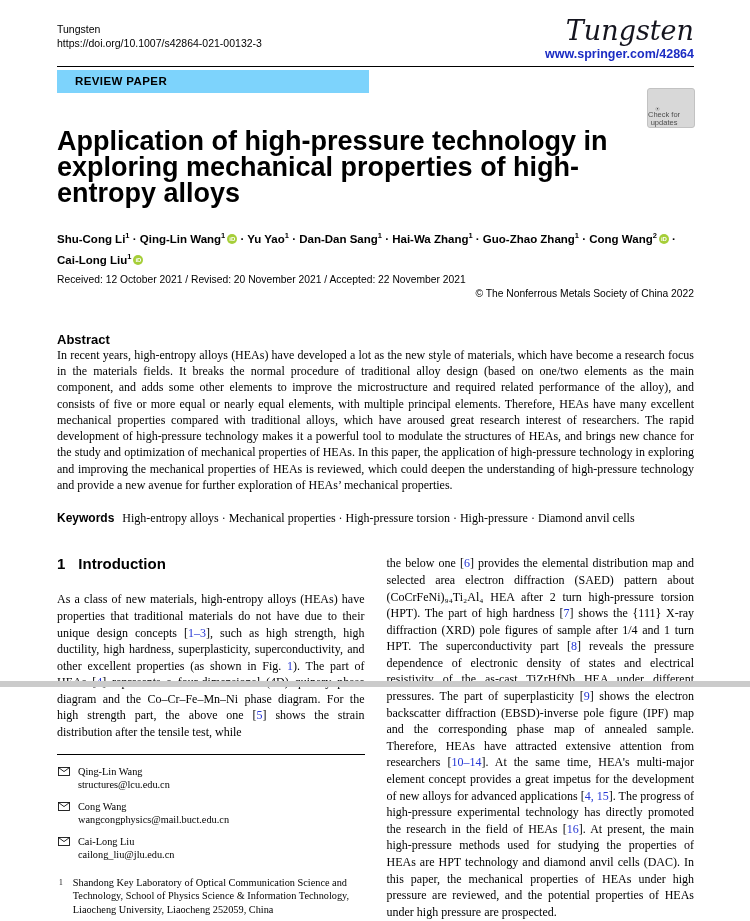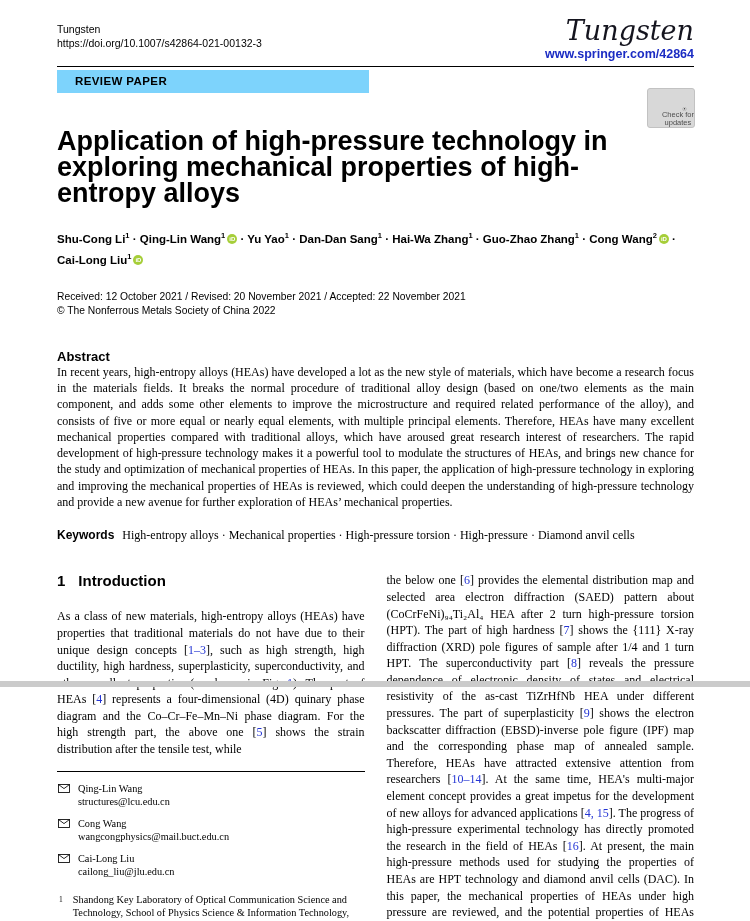--- a/index.html
+++ b/index.html
@@ -15,33 +15,33 @@
   .hdr-right { text-align:right; margin-top:-6px; }
   .hdr-logo { font-family:"DejaVu Serif","Liberation Serif",serif; font-style:italic;
               font-size:27px; line-height:30px; color:#14141e; }
   .hdr-url { font-size:12.5px; font-weight:bold; color:#1b2cc3; margin-top:1px; }
   .hdr-rule { height:1px; background:#000; margin-top:5px; }
   .type-bar { margin-top:3px; width:312px; height:23px; background:#7dd3fc;
               font-size:11.5px; font-weight:bold; letter-spacing:0.4px;
               line-height:23px; padding-left:18px; }
   .check-badge { position:absolute; top:88px; right:55px; width:48px; height:40px;
                  background:#d8d8d8; border:1px solid #c2c2c2; border-radius:3px;
-                 display:flex; flex-direction:column; align-items:flex-end; padding-top:18px; cursor:pointer; }
+                 display:flex; flex-direction:column; align-items:flex-start; padding-top:18px; cursor:pointer; }
   .check-badge svg { display:block; }
   .check-txt { font-size:7.5px; line-height:8px; color:#4e4e4e; text-align:center; }
 
   
   .title { margin-top:35px; font-size:27px; line-height:26px; font-weight:bold; max-width:620px; }
   .authors { margin-top:21px; font-size:11.5px; font-weight:bold; line-height:17px; max-width:640px; }
   .authors sup { font-size:7.5px; }
   .orcid { display:inline-block; width:10px; height:10px; border-radius:50%;
            background:#a6ce39; color:#fff; font-size:6px; line-height:10px; font-weight:bold;
            text-align:center; margin-left:2px; vertical-align:2px; }
-  .dates { margin-top:21px; font-size:10.3px; line-height:14px; }
-  .copyright { font-size:10.3px; line-height:14px; }
+  .dates { margin-top:4px; font-size:10.3px; line-height:14px; }
+  .copyright { font-size:10.3px; line-height:14px;text-align:right; }
 
   
   .abs-head { margin-top:31px; font-size:13px; font-weight:bold; }
   .serif, .abs-text, .kw-text, .col p, .corr, .affs { font-family:"Liberation Serif","DejaVu Serif",serif; }
   .abs-text { margin-top:0; font-size:12px; line-height:16.3px; text-align:justify; }
   .kw-line { margin-top:17px; font-size:12px; line-height:16px; }
   .kw-label { font-weight:bold; font-family:"Liberation Sans","DejaVu Sans",sans-serif; margin-right:8px; }
 
   
   .columns { display:flex; gap:22px; margin-top:29px; }

